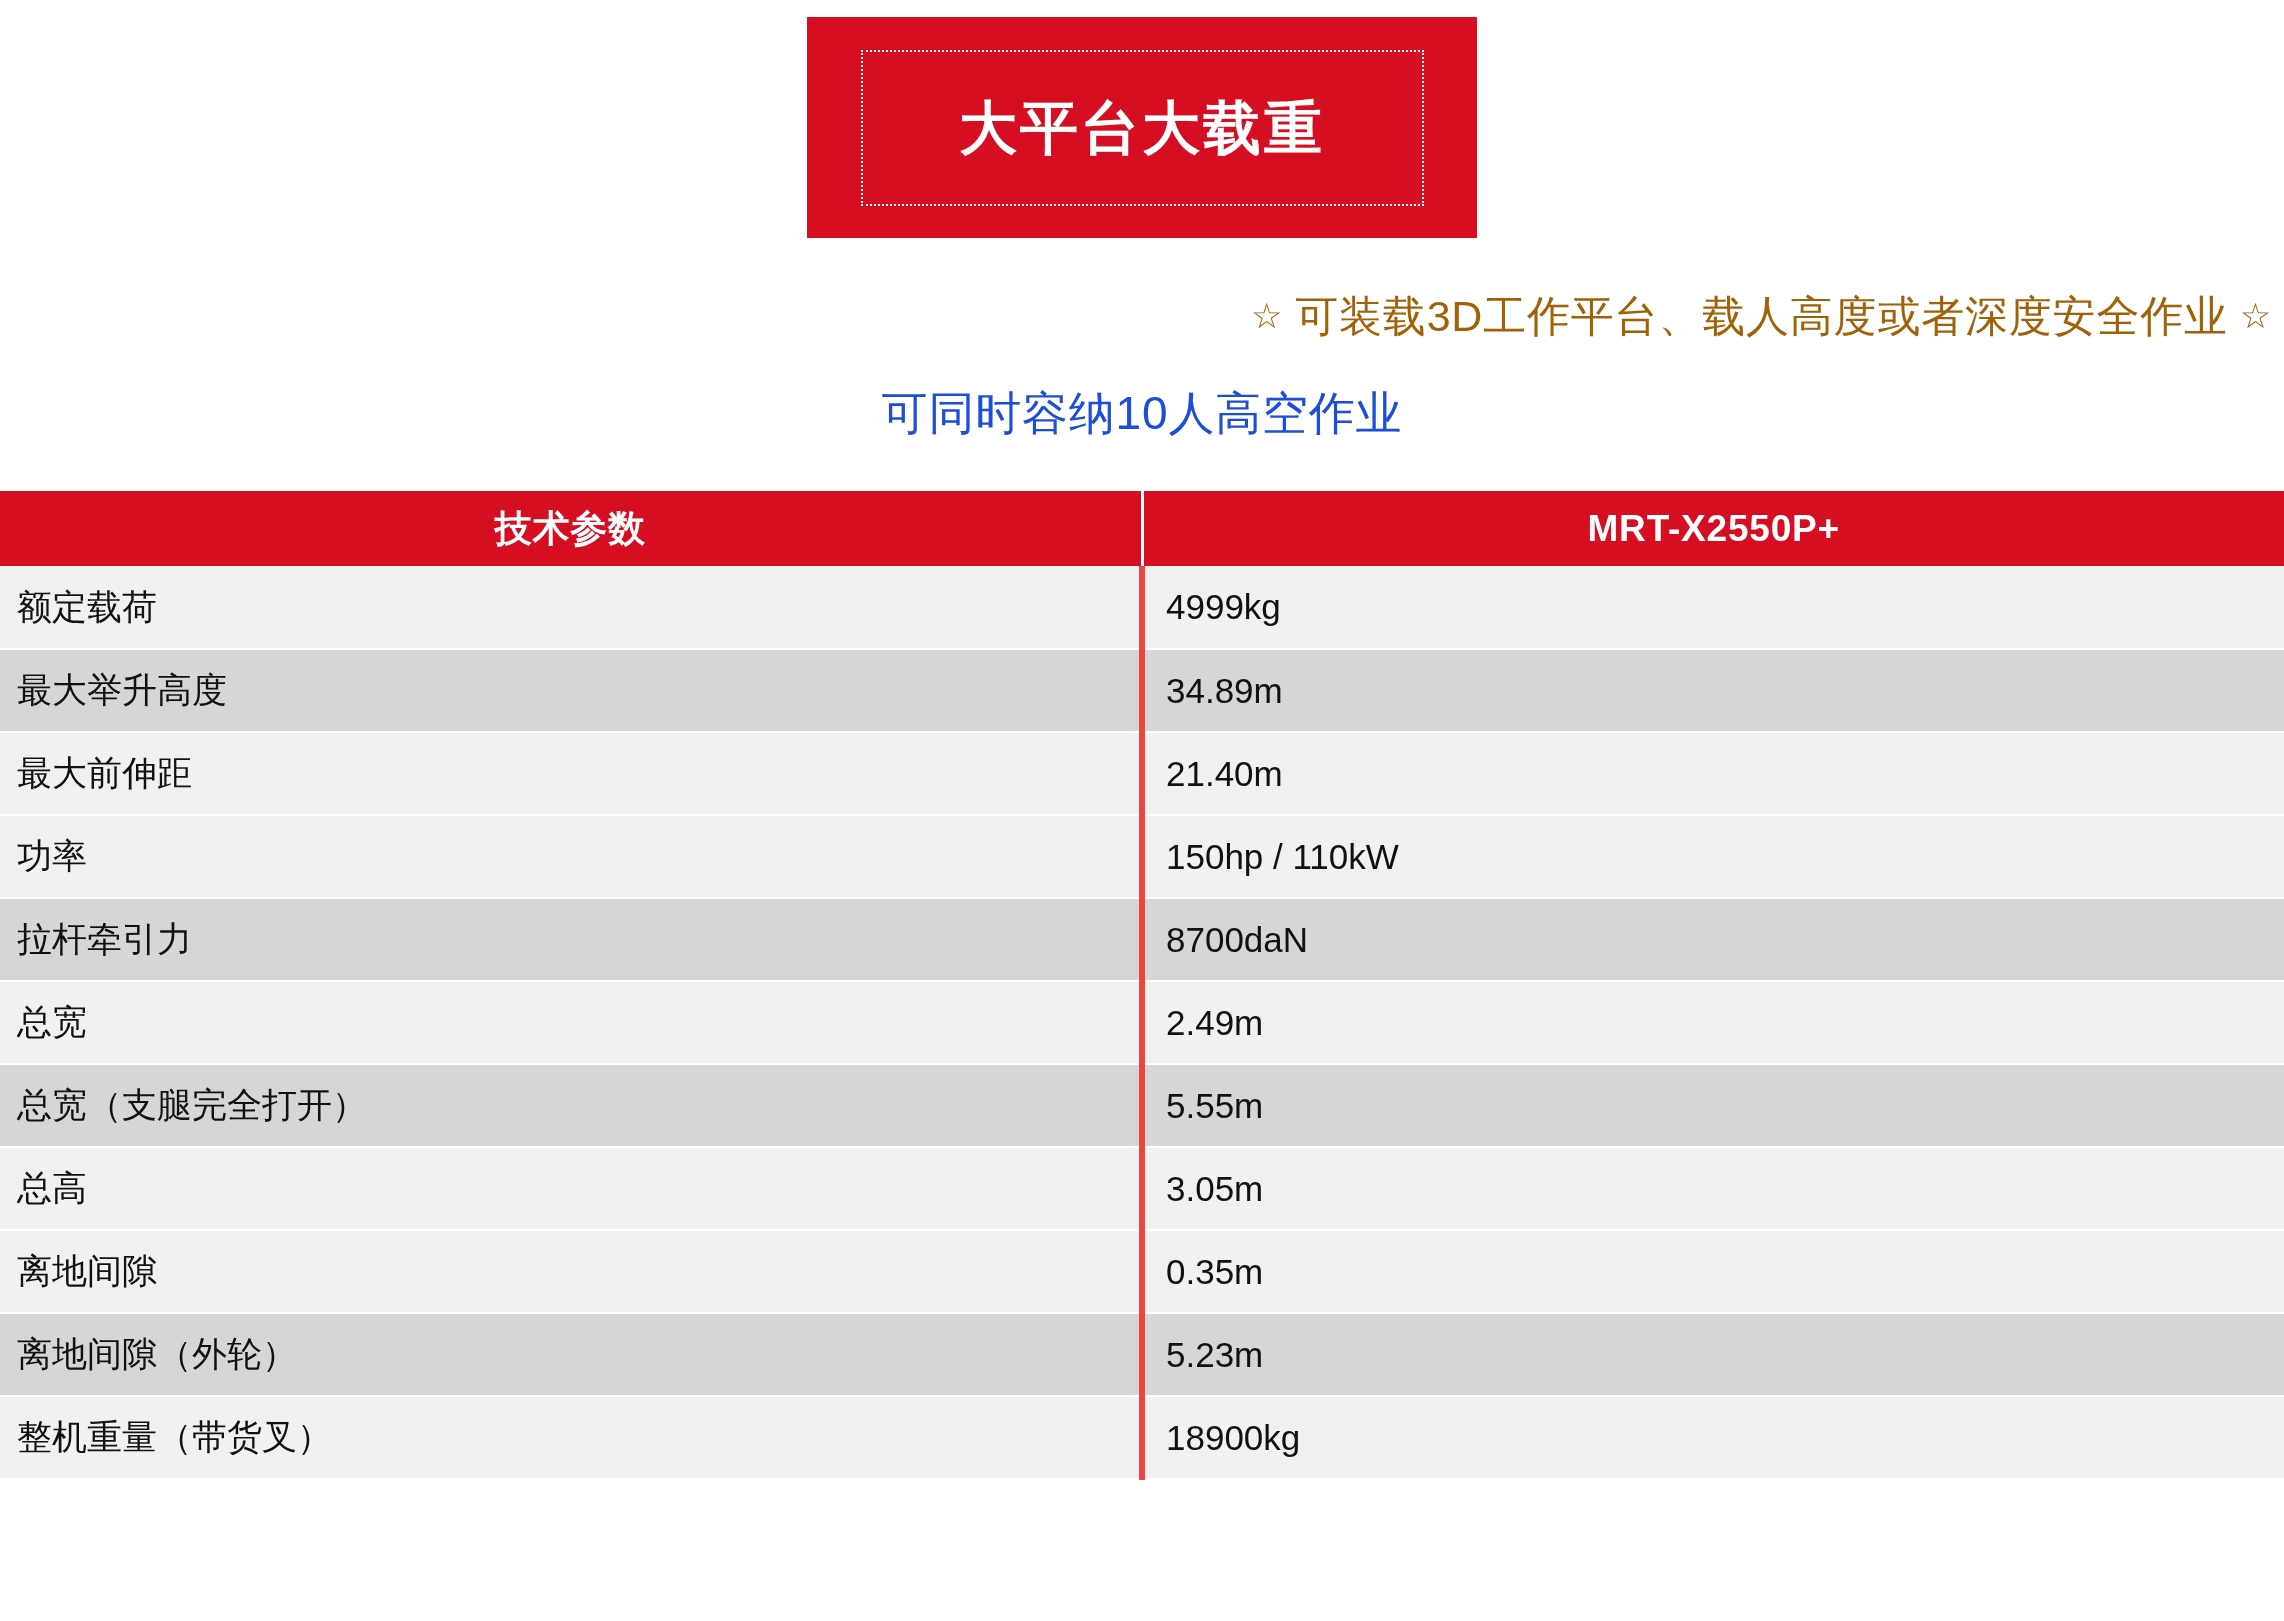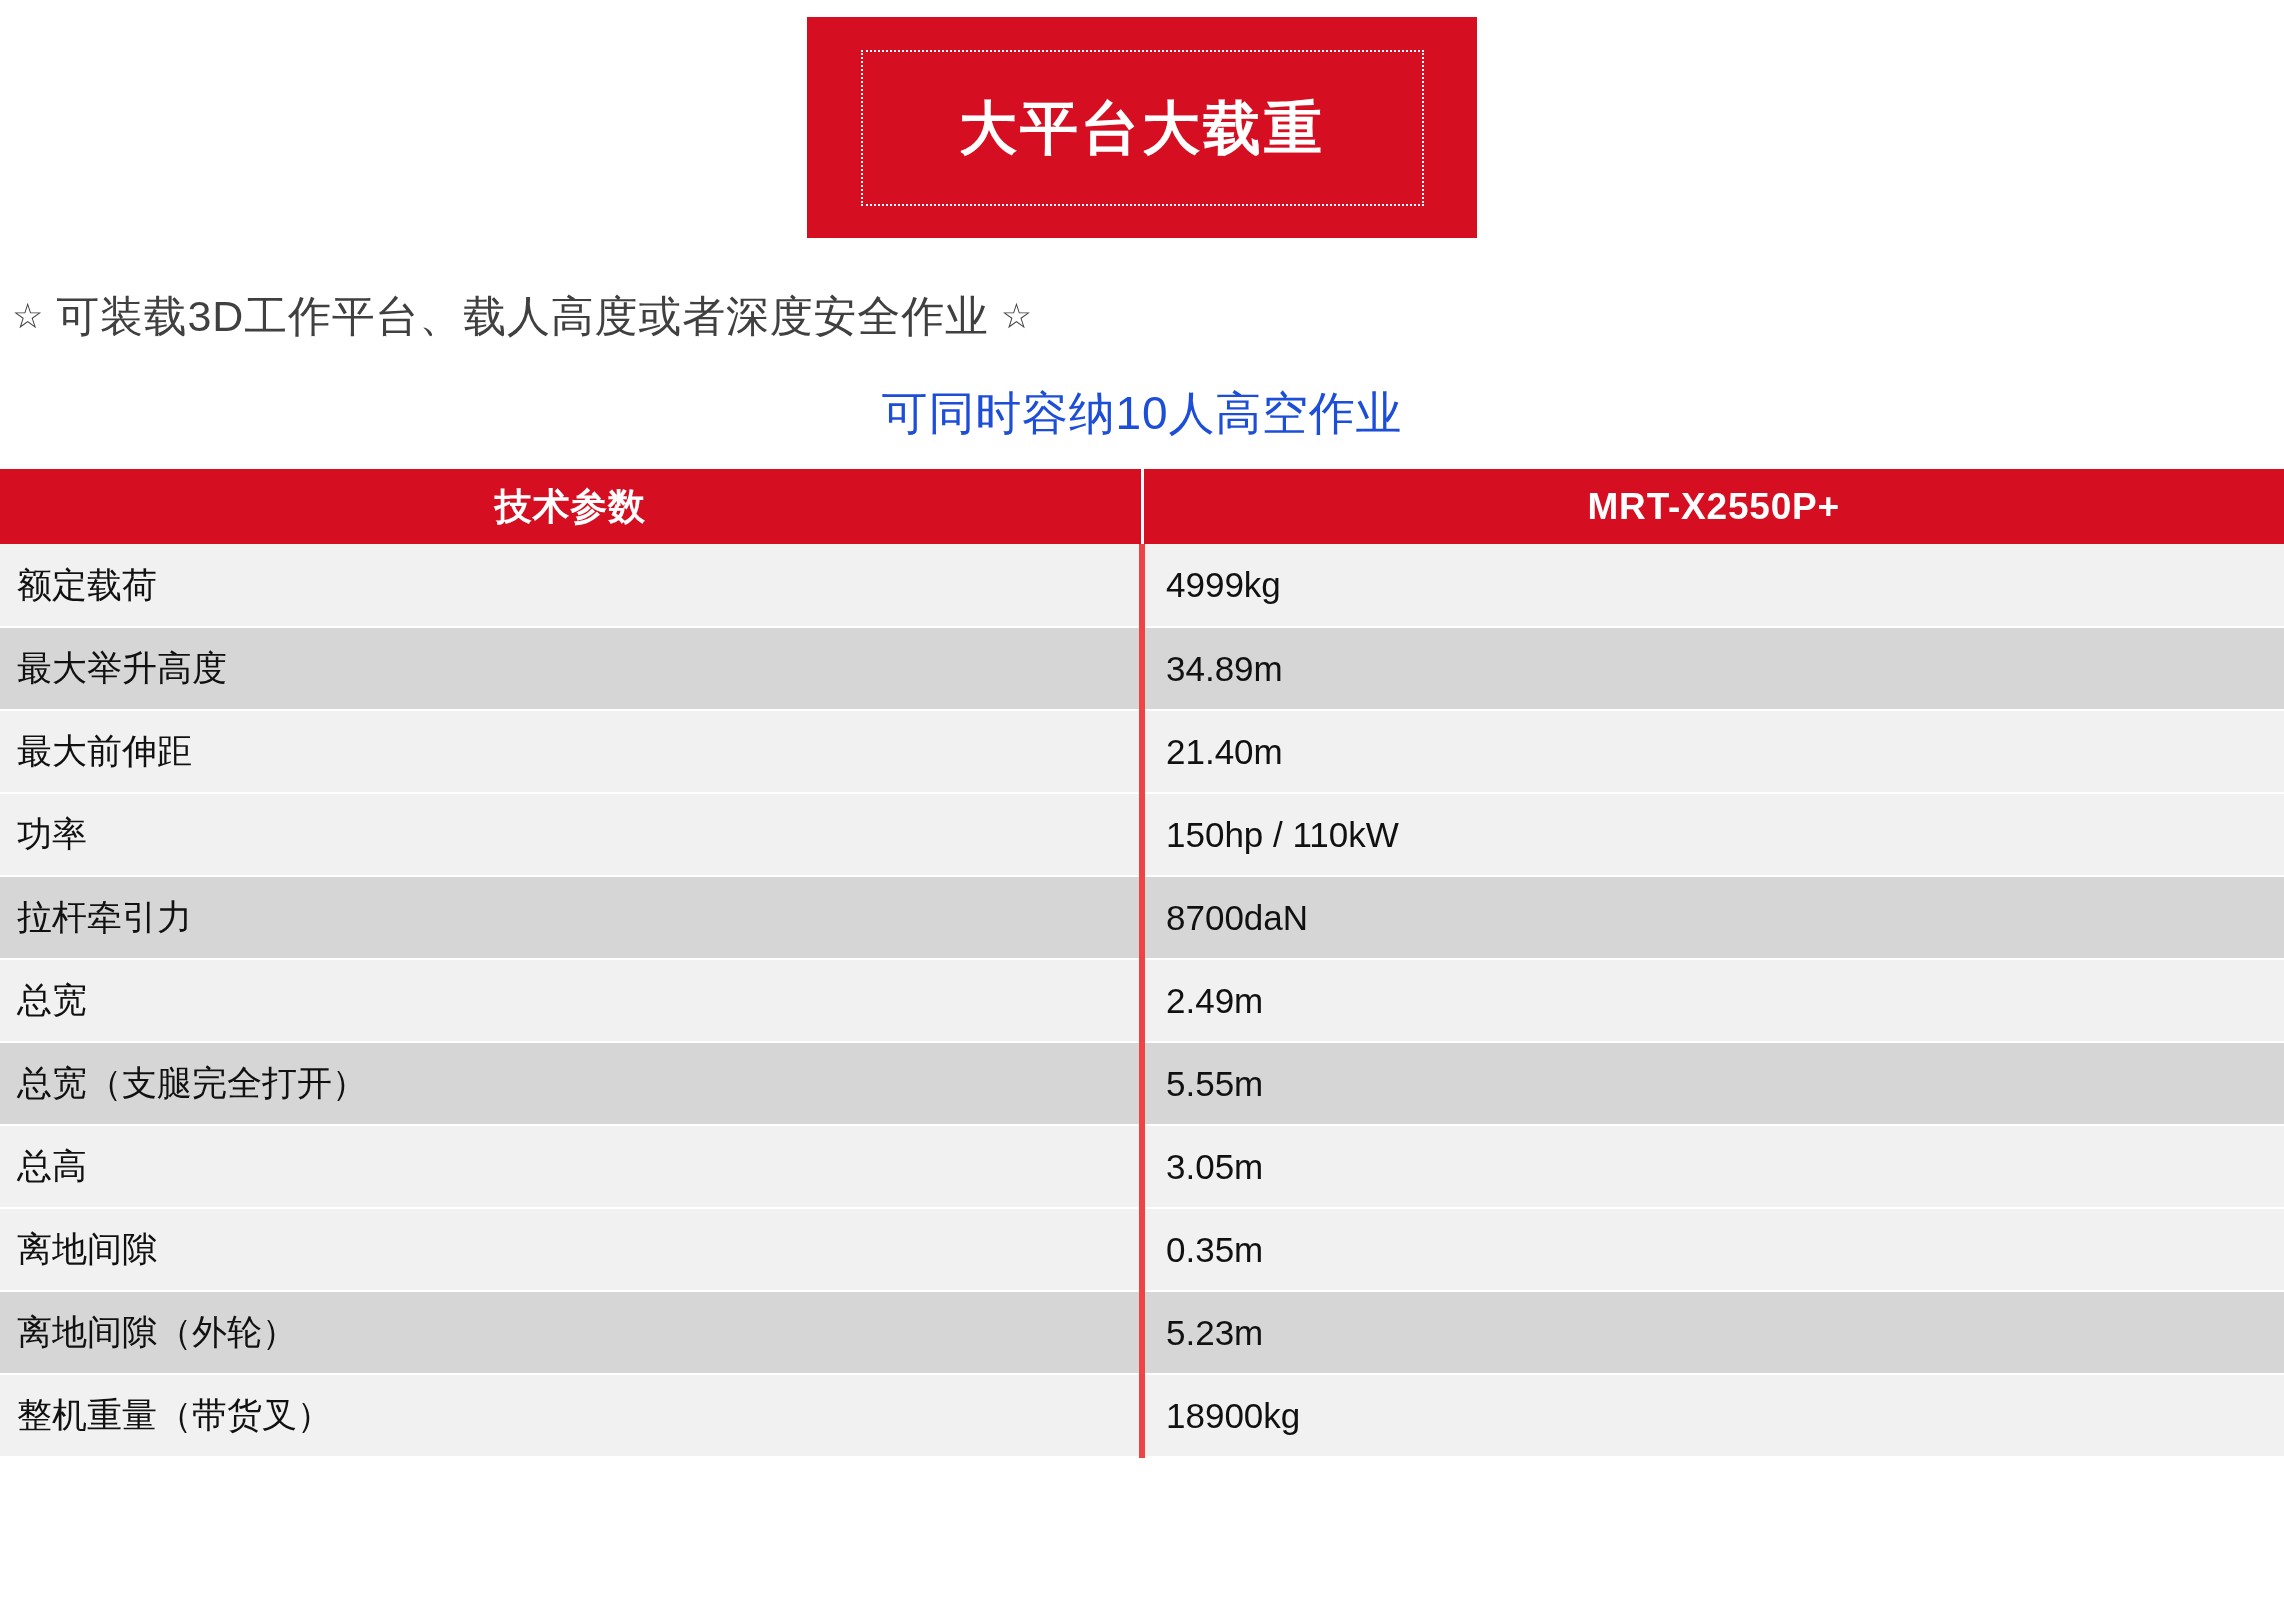--- a/index.html
+++ b/index.html
@@ -49,22 +49,22 @@
   .banner-text {
     color: #ffffff;
     font-size: 58px;
     font-weight: bold;
     letter-spacing: 3px;
     line-height: 1;
   }
 
   
   .sub1 {
-    text-align: left;
-    color: #404040;
+    text-align: right;
+    color: #a16207;
     font-size: 43px;
     font-weight: 500;
     margin-top: 50px;
     letter-spacing: 0.8px;
   }
   .sub1 .star {
     font-size: 35px;
     vertical-align: 3px;
     padding: 0 12px;
   }
@@ -74,21 +74,21 @@
     font-size: 46px;
     font-weight: normal;
     margin-top: 37px;
     letter-spacing: 0.8px;
   }
 
   
   table.spec {
     width: 2284px;
     border-collapse: collapse;
-    margin-top: 24px;
+    margin-top: 46px;
     table-layout: fixed;
   }
   table.spec col.c1 { width: 1142px; }
   table.spec col.c2 { width: 1142px; }
 
   table.spec thead th {
     background: #d50f21;
     color: #ffffff;
     font-size: 37px;
     font-weight: bold;

